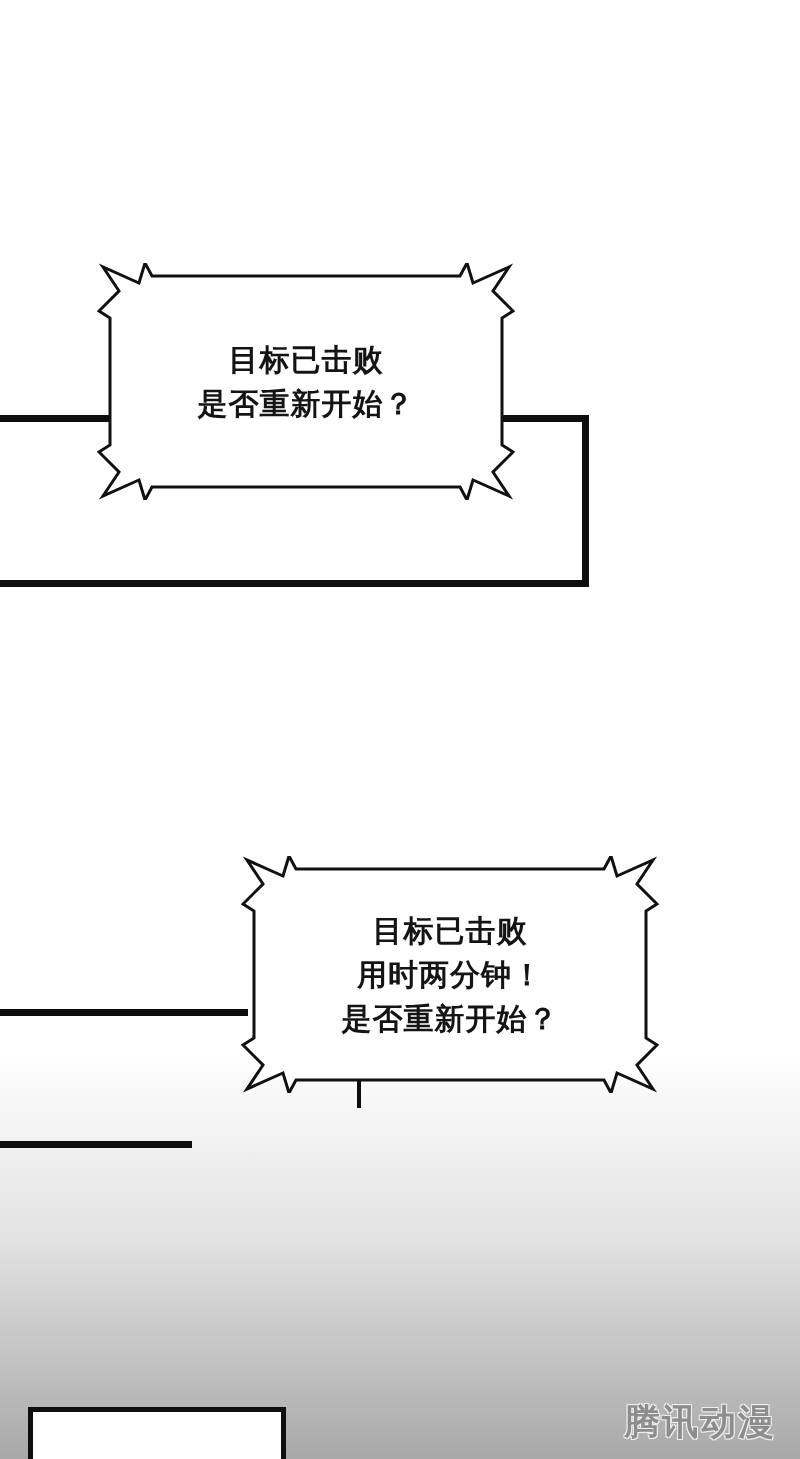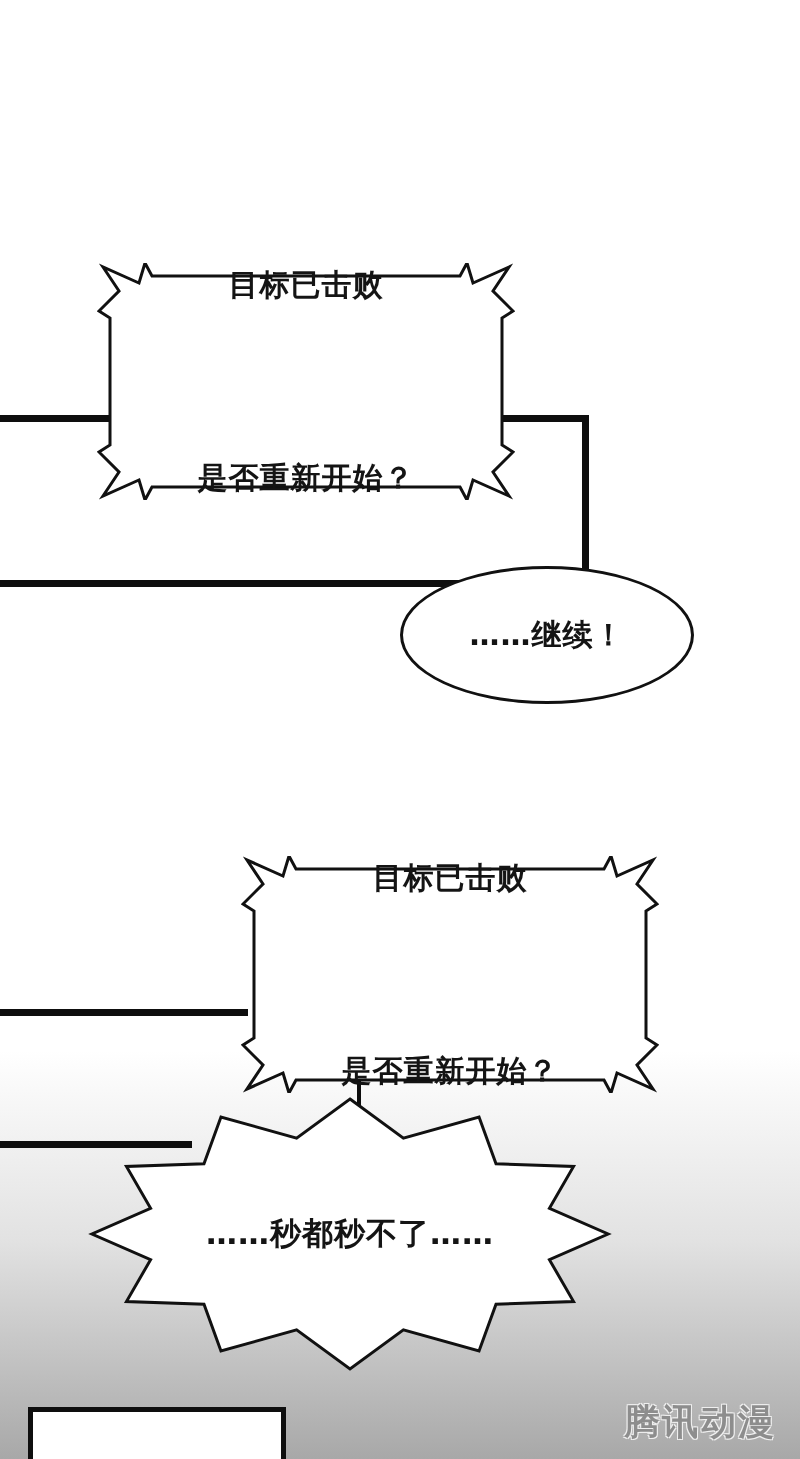--- a/index.html
+++ b/index.html
@@ -19,21 +19,21 @@
     position:absolute;
     z-index:2;
   }
   .bubble svg{display:block;width:100%;height:100%;}
   .bubble-text{
     position:absolute;
     inset:0;
     display:flex;
     flex-direction:column;
     align-items:center;
-    justify-content:space-between;
+    justify-content:center;
     text-align:center;
     color:#141414;
     font-weight:700;
     font-size:30px;
     line-height:44px;
     letter-spacing:1px;
   }
   .ellipse-bubble{
     position:absolute;
     z-index:2;
@@ -107,45 +107,37 @@
                L 48 237 L 42 217 L 6 233 L 22 209 L 2 189 L 13 182
                L 13 55
                L 2 48 L 22 28 L 6 4 L 42 20 L 48 0 Z" fill="#ffffff" stroke="#111111" stroke-width="3" stroke-linejoin="miter"></path>
     </svg>
     <div class="bubble-text">
       <div>目标已击败</div>
       <div>是否重新开始？</div>
     </div>
   </div>
 
-  <div class="ellipse-bubble" style="left:400px;top:566px;width:288px;height:132px">
-    <span>……继续！</span>
-  </div>
 
   <div class="bubble" style="left:241px;top:856px;width:418px;height:237px">
     <svg viewBox="0 0 418 237">
       <path d="M 55 13 L 363 13
                L 370 0 L 376 20 L 412 4 L 396 28 L 416 48 L 405 55
                L 405 182
                L 416 189 L 396 209 L 412 233 L 376 217 L 370 237 L 363 224
                L 55 224
                L 48 237 L 42 217 L 6 233 L 22 209 L 2 189 L 13 182
                L 13 55
                L 2 48 L 22 28 L 6 4 L 42 20 L 48 0 Z" fill="#ffffff" stroke="#111111" stroke-width="3" stroke-linejoin="miter"></path>
     </svg>
     <div class="bubble-text">
       <div>目标已击败</div>
+      <div>用时两分钟！</div>
       <div>是否重新开始？</div>
     </div>
   </div>
 
-  <div class="bubble" style="left:82px;top:1092px;width:536px;height:284px">
-    <svg viewBox="0 0 540 286">
-      <polygon points="270.0,7.0 323.8,46.4 400.0,25.2 417.1,72.3 495.2,75.0 470.9,117.1 530.0,143.0 470.9,168.9 495.2,211.0 417.1,213.7 400.0,260.8 323.8,239.6 270.0,279.0 216.2,239.6 140.0,260.8 122.9,213.7 44.8,211.0 69.1,168.9 10.0,143.0 69.1,117.1 44.8,75.0 122.9,72.3 140.0,25.2 216.2,46.4" fill="#ffffff" stroke="#111111" stroke-width="3" stroke-linejoin="miter"></polygon>
-    </svg>
-    <div class="burst-text">……秒都秒不了……</div>
-  </div>
 
   <div class="bottom-panel-box"></div>
 
   <div class="watermark">腾讯动漫</div>
 
 </div>
 
 </body></html>

